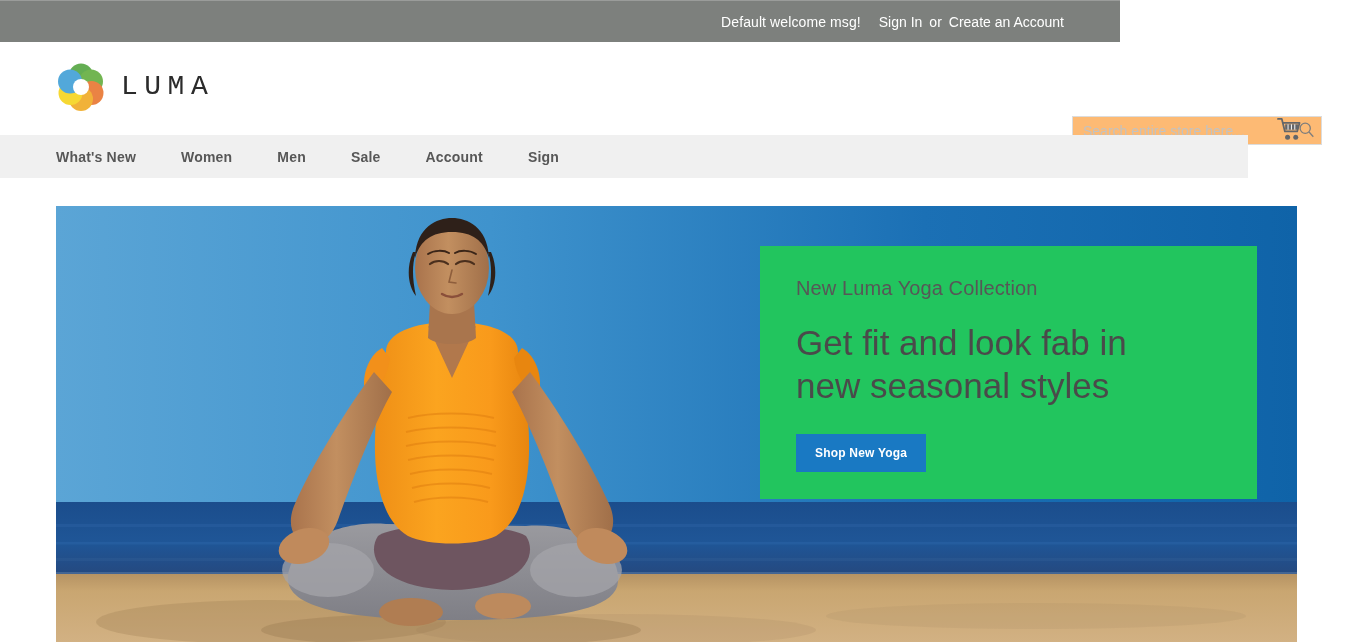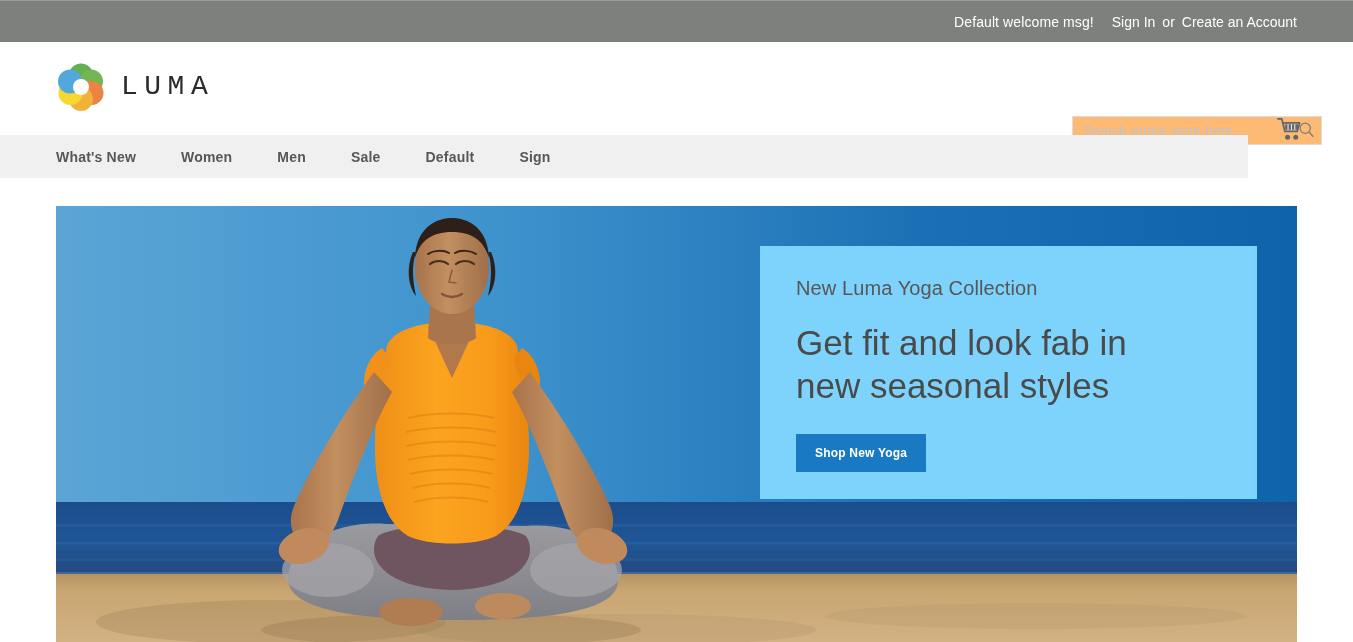--- a/index.html
+++ b/index.html
@@ -7,21 +7,21 @@
   html, body {
     width: 1353px; height: 642px;
     background: #ffffff; overflow: hidden;
     font-family: "Liberation Sans", sans-serif;
     -webkit-font-smoothing: antialiased;
   }
 
   
   .top-panel {
     position: absolute; left: 0; top: 0;
-    width: 1353px; height: 42px;
+    width: 1120px; height: 42px;
     background: #7d807d;
     border-top: 1px solid #9a9c9a;
     display: flex; align-items: center; justify-content: flex-end;
     padding-right: 56px;
   }
   .welcome-msg {
     color: #ffffff; font-size: 14px; letter-spacing: .1px;
     margin-right: 18px; white-space: nowrap;
   }
   .top-link {
@@ -90,21 +90,21 @@
     position: absolute; left: 56px; top: 206px;
     width: 1241px; height: 436px;
     overflow: hidden;
   }
   .hero-photo { position: absolute; inset: 0; }
   .hero-svg { display: block; width: 100%; height: 100%; }
 
   .hero-panel {
     position: absolute; left: 704px; top: 40px;
     width: 497px; height: 253px;
-    background: #7dd3fc;
+    background: #22c55e;
     padding: 30px 36px 0 36px;
   }
   .panel-eyebrow {
     font-size: 20px; color: #575757; font-weight: 400;
     letter-spacing: .1px; line-height: 1.2;
   }
   .panel-headline {
     font-size: 35px; color: #4a4a4a; font-weight: 400;
     line-height: 1.24; margin-top: 21px; max-width: 400px;
   }
@@ -171,21 +171,21 @@
       </svg>
     </span>
   </button>
 </div>
 
 <nav class="nav">
   <span class="nav-item">What's New</span>
   <span class="nav-item">Women</span>
   <span class="nav-item">Men</span>
   <span class="nav-item">Sale</span>
-  <span class="nav-item">Default</span>
+  <span class="nav-item">Account</span>
   <span class="nav-item">Sign</span>
 </nav>
 
 <div class="hero">
 
   <div class="hero-photo">
     <svg class="hero-svg" viewBox="0 0 1241 436" preserveAspectRatio="none">
       <defs>
         <linearGradient id="skyGrad" x1="0" y1="0" x2="1" y2="0">
           <stop offset="0" stop-color="#5ba5d6"></stop>

